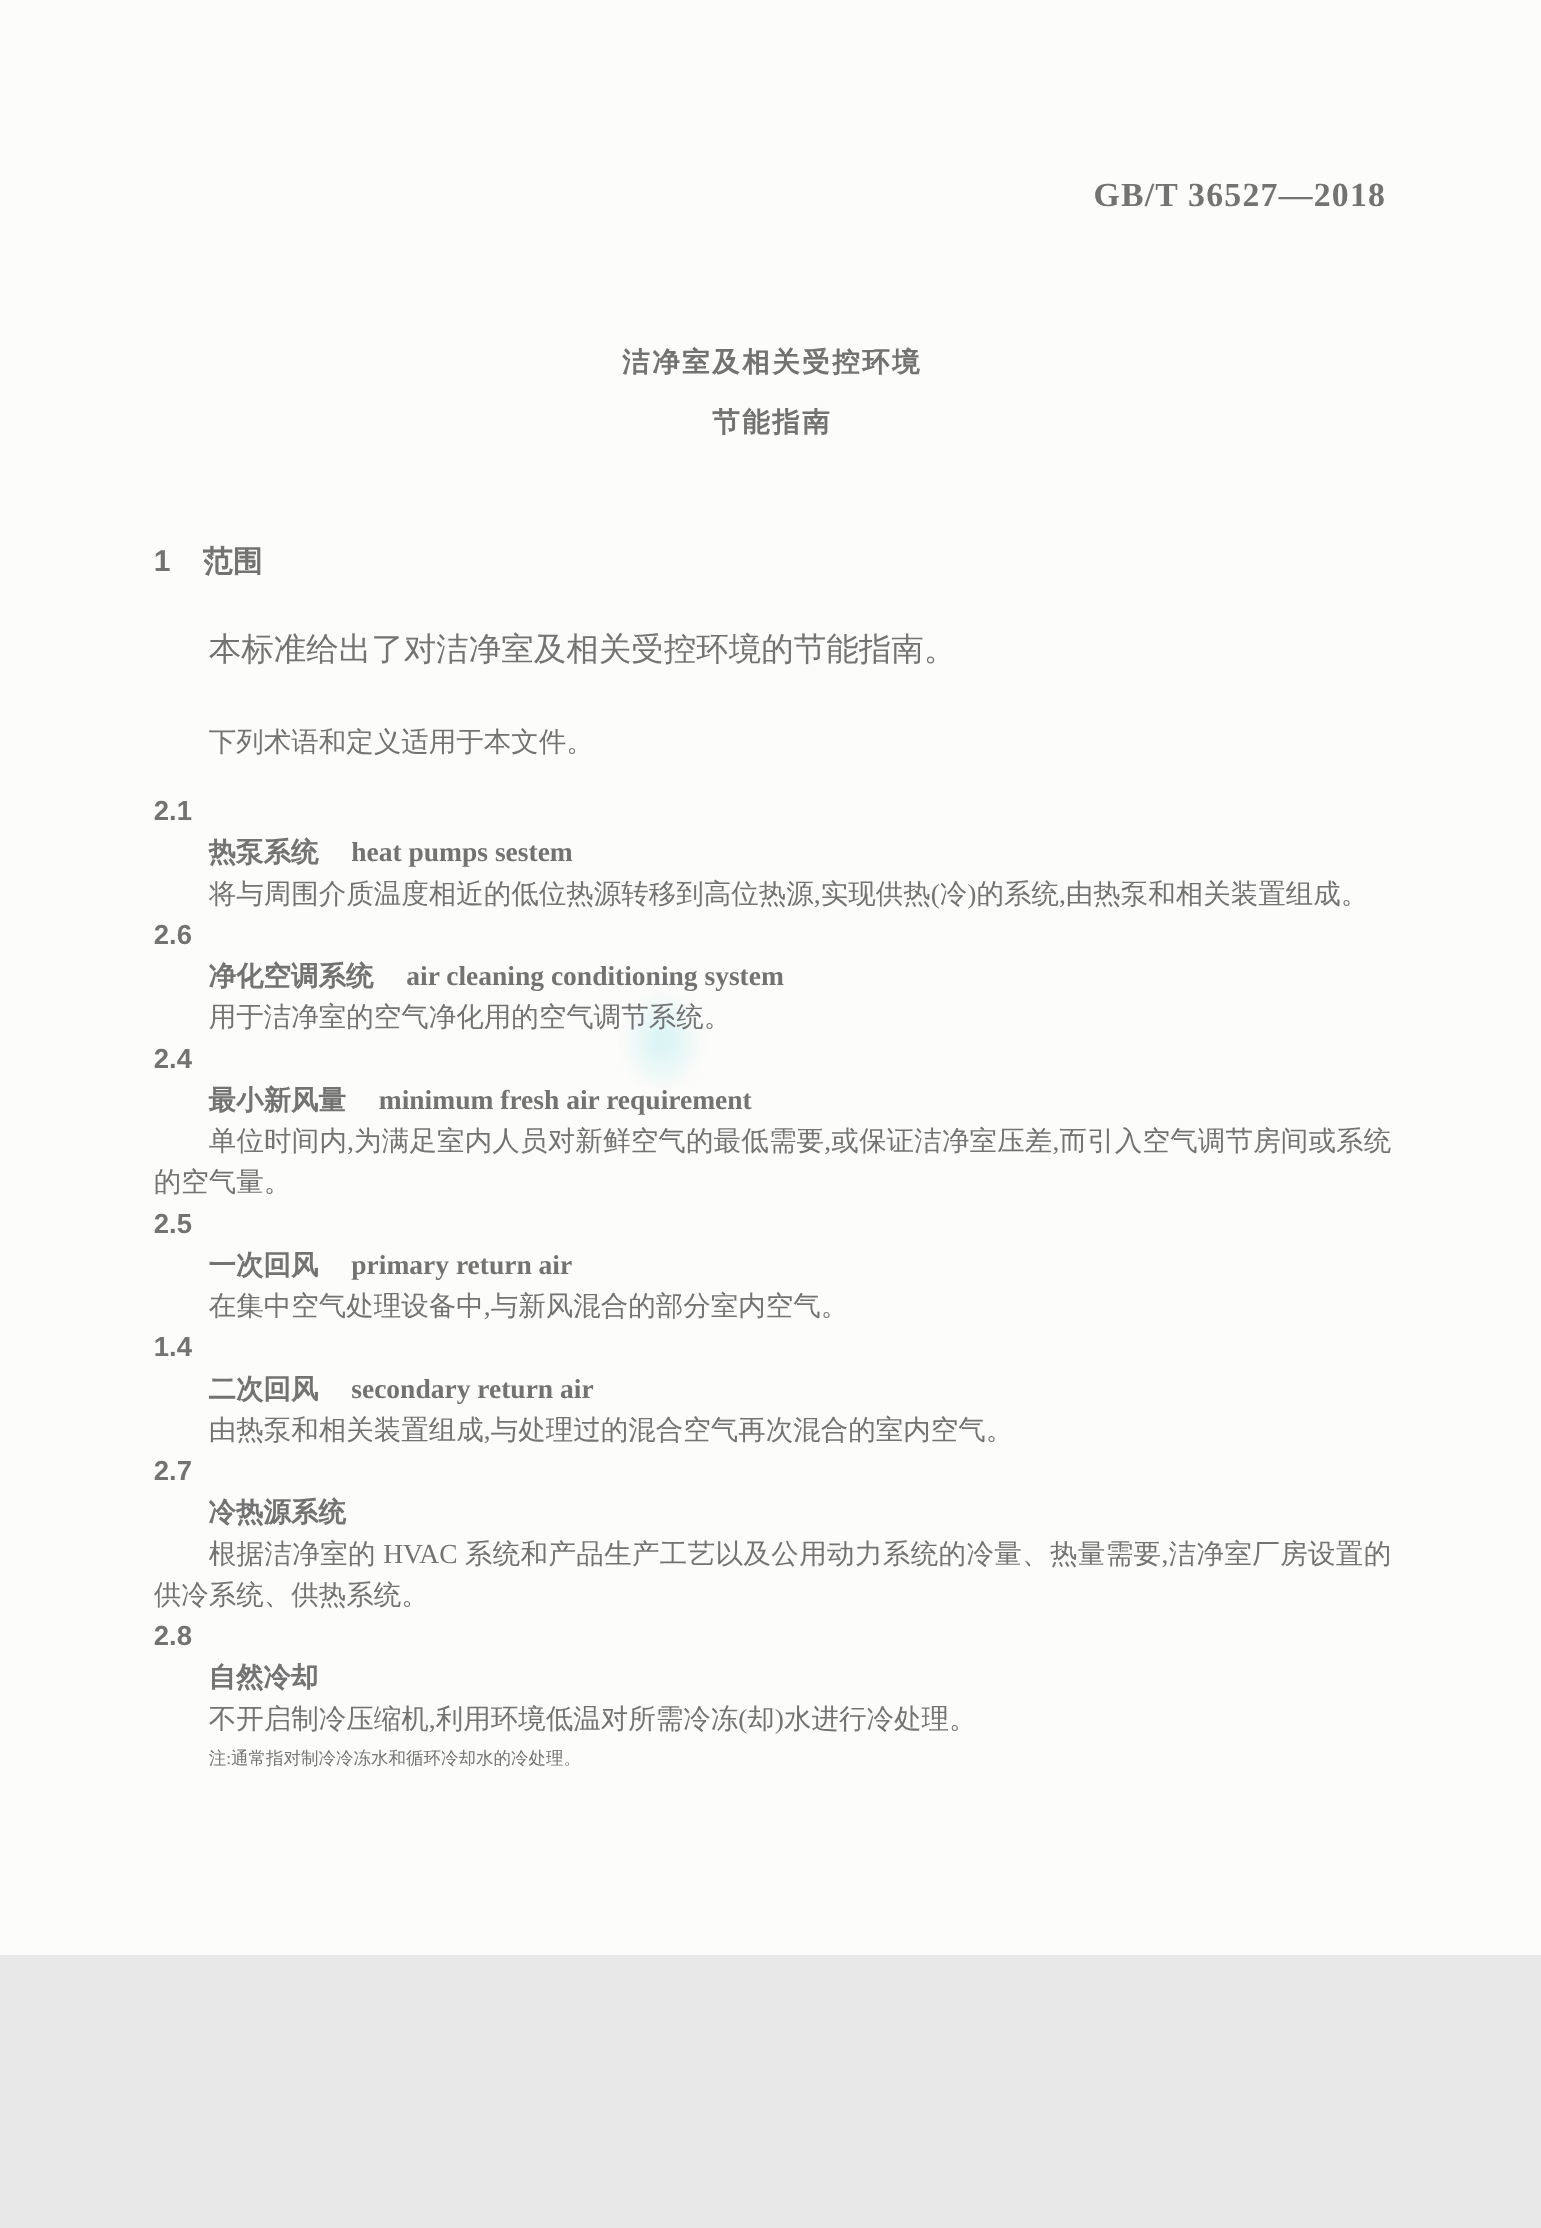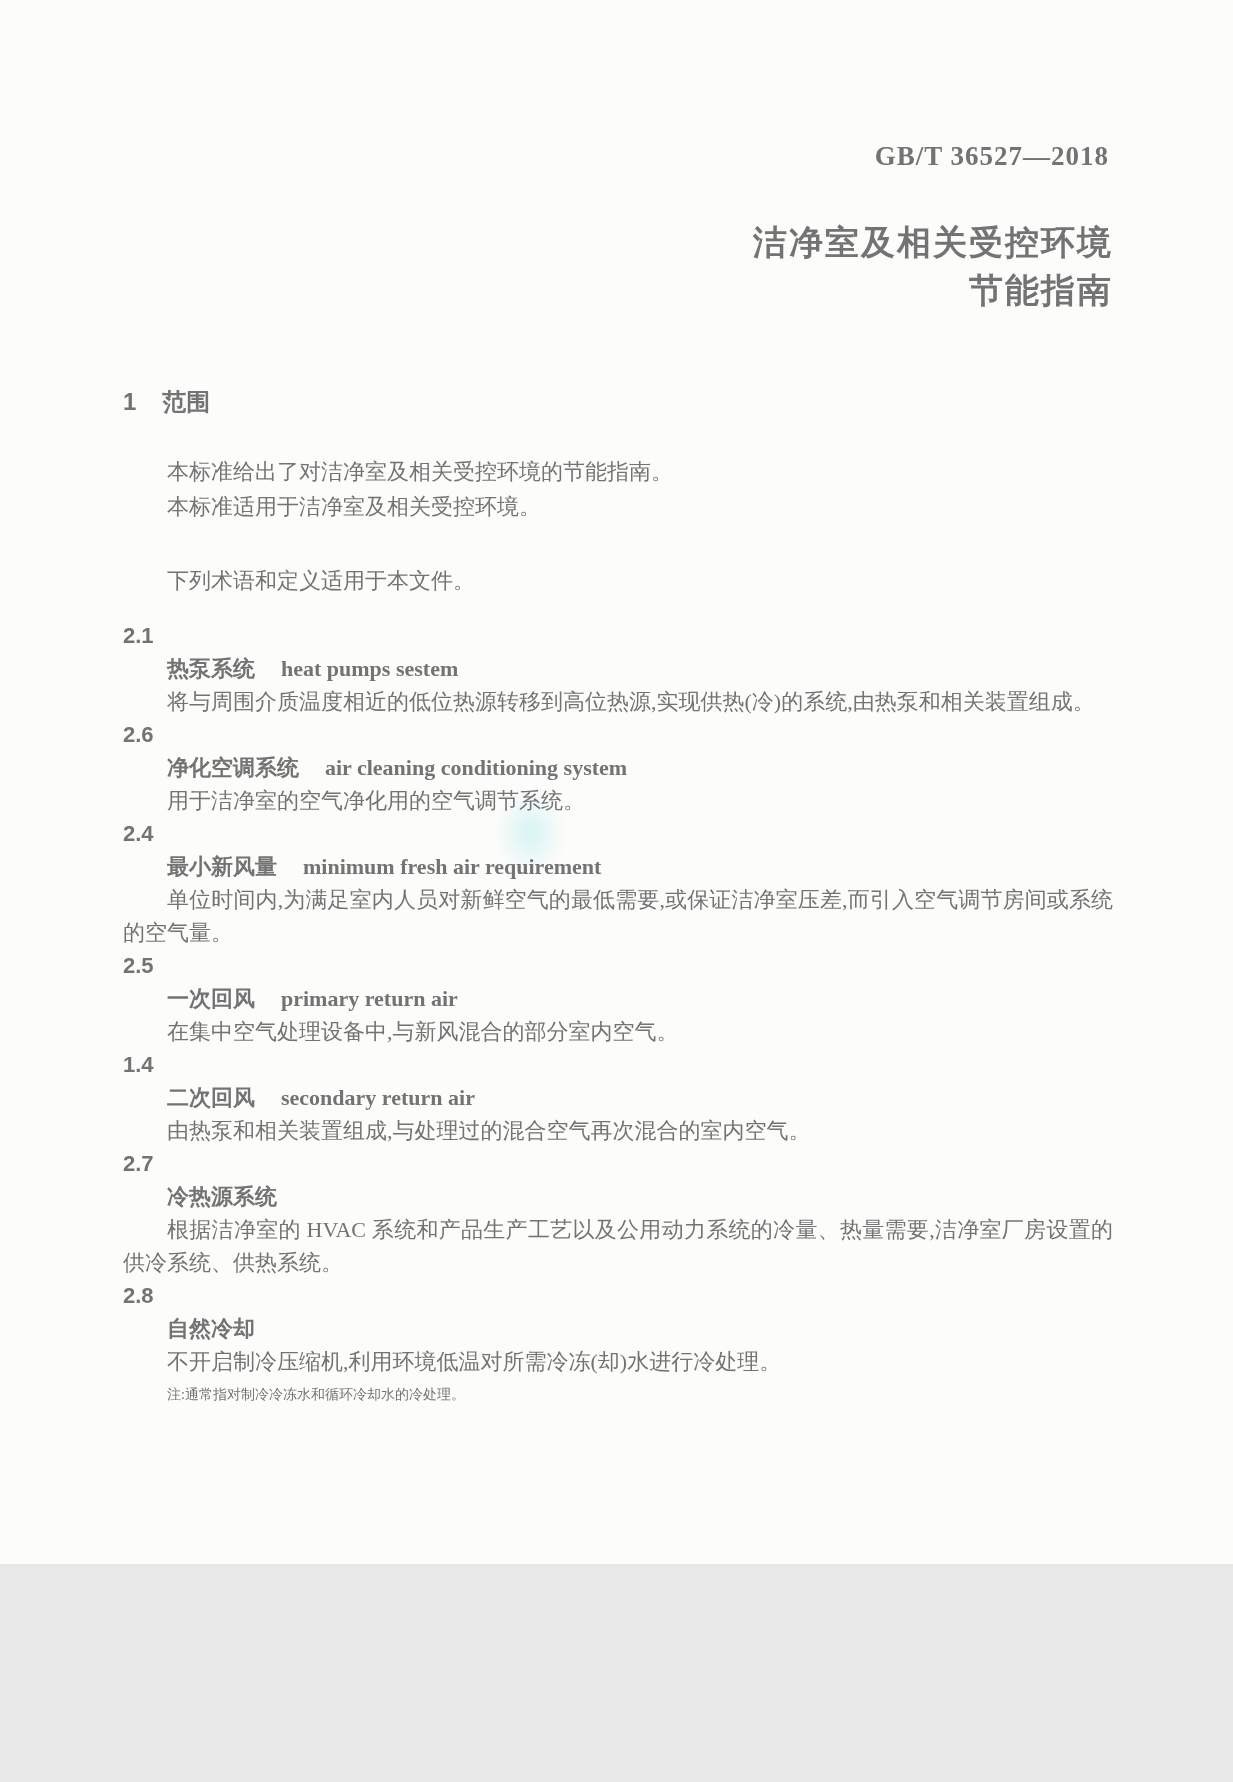--- a/index.html
+++ b/index.html
@@ -27,40 +27,40 @@
     margin-top: 143px;
     text-align: right;
     padding-right: 4px;
     font-family: "Liberation Serif", "DejaVu Serif", serif;
     font-weight: 700;
     font-size: 27px;
     line-height: 27px;
     letter-spacing: 1px;
   }
   .doc-title {
-    margin-top: 48px;
-    text-align: right;
-    font-family: "Liberation Sans", "DejaVu Sans", sans-serif;
-    font-weight: 700;
-    font-size: 34px;
+    margin-top: 96px;
+    text-align: center;
+    font-family: "Liberation Sans", "DejaVu Sans", sans-serif;
+    font-weight: 700;
+    font-size: 22px;
     line-height: 48px;
     letter-spacing: 2px;
   }
   .sec-heading {
     font-family: "Liberation Sans", "DejaVu Sans", sans-serif;
     font-weight: 700;
     font-size: 24px;
     line-height: 24px;
   }
   .sec-heading .sec-label { margin-left: 26px; }
   .sec1-heading { margin-top: 76px; }
   .sec2-heading { margin-top: 36px; }
   .body-par {
     margin: 0;
-    font-size: 22px;
+    font-size: 26px;
     line-height: 35px;
     text-indent: 44px;
     text-align: justify;
   }
   .sec1-pars { margin-top: 40px; }
   .intro-par {
     margin-top: 40px;
     font-size: 22px;
     line-height: 33px;
     text-indent: 44px;
@@ -129,21 +129,20 @@
       <div>洁净室及相关受控环境</div>
       <div>节能指南</div>
     </div>
 
     <div class="sec-heading sec1-heading">
       <span class="sec-num">1</span><span class="sec-label">范围</span>
     </div>
 
     <div class="sec1-pars">
       <p class="body-par">本标准给出了对洁净室及相关受控环境的节能指南。</p>
-      <p class="body-par">本标准适用于洁净室及相关受控环境。</p>
     </div>
 
 
     <p class="intro-par">下列术语和定义适用于本文件。</p>
 
     <div class="terms">
 
       <div class="term">
         <div class="clause-num">2.1</div>
         <div class="term-name">

